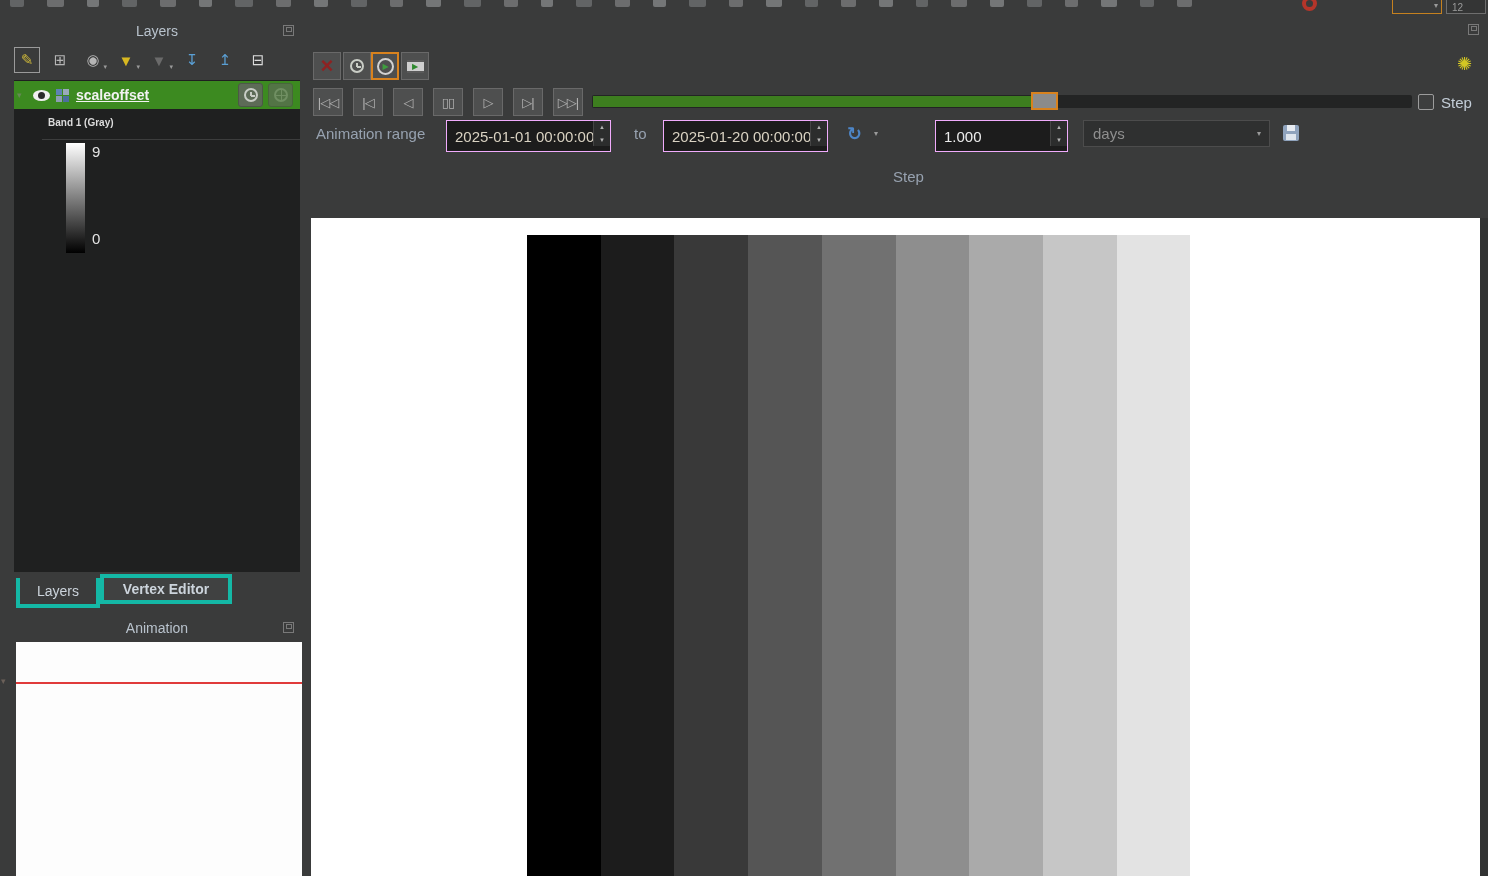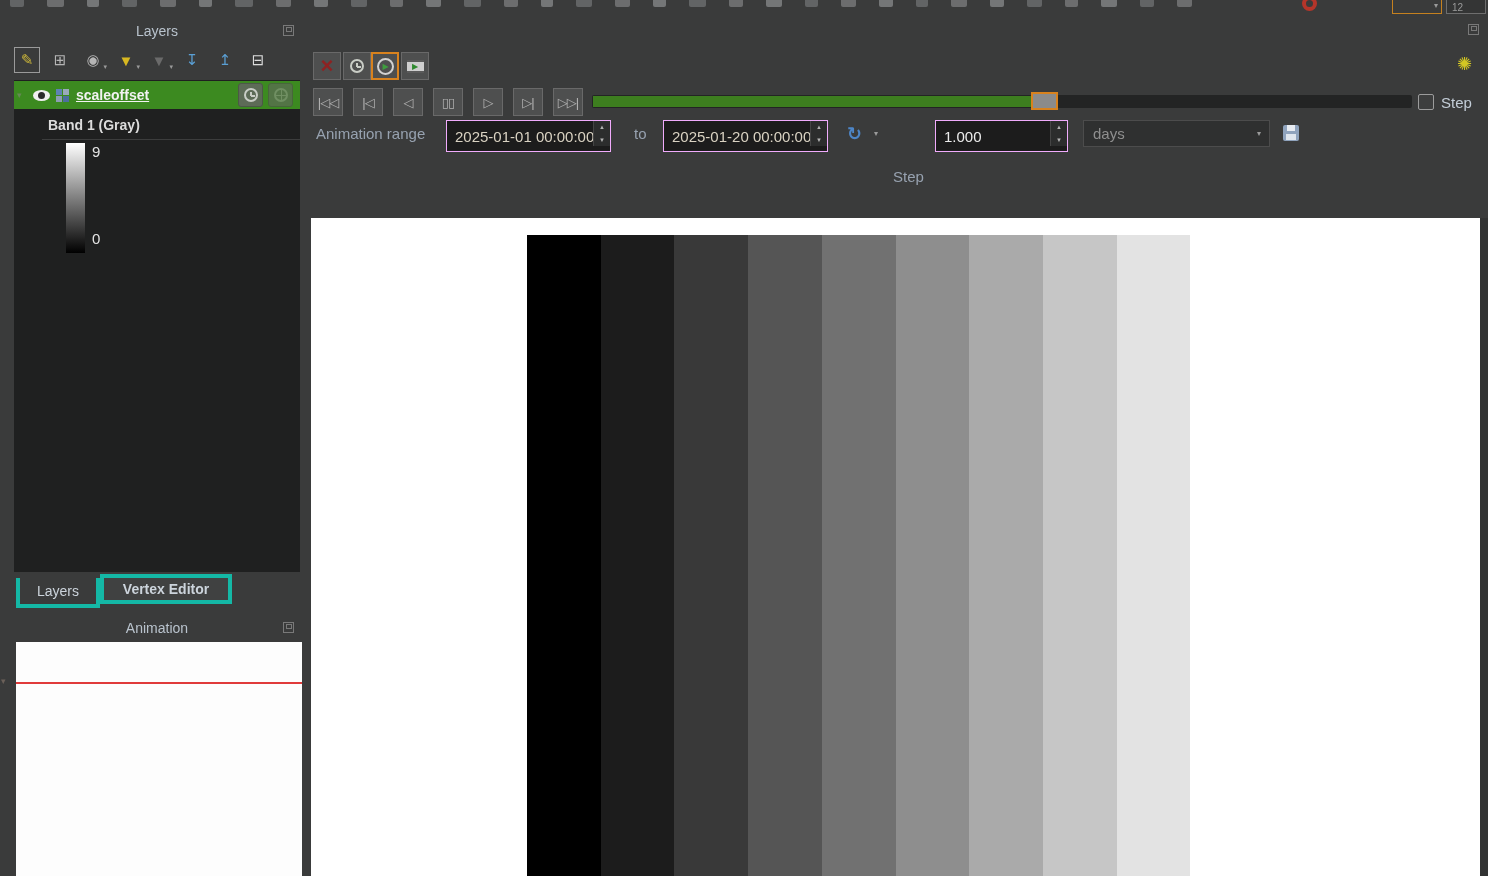--- a/index.html
+++ b/index.html
@@ -41,21 +41,21 @@
   .layer-ind-btn { position:absolute; top:2px; width:25px; height:24px; background:#5d6b57; border-radius:3px; border:1px solid #4c5847; display:flex; align-items:center; justify-content:center; }
   #layer-ind-clock { right:37px; }
   #layer-ind-globe { right:7px; opacity:.7; }
   .clock-glyph { width:14px; height:14px; border:2px solid #c9cdc6; border-radius:50%; position:relative; }
   .clock-glyph::before { content:""; position:absolute; left:4px; top:2px; width:2px; height:4px; background:#c9cdc6; }
   .clock-glyph::after { content:""; position:absolute; left:5px; top:5px; width:4px; height:2px; background:#c9cdc6; }
   .globe-glyph { width:14px; height:14px; border:2px solid #86927e; border-radius:50%; position:relative; }
   .globe-glyph::before { content:""; position:absolute; left:0; top:5px; width:10px; height:1px; background:#86927e; }
   .globe-glyph::after { content:""; position:absolute; left:5px; top:0; width:1px; height:10px; background:#86927e; }
 
-  #band-label { position:absolute; left:34px; top:37px; color:#dcdcdc; font-size:14px; font-weight:bold; }
+  #band-label { position:absolute; left:34px; top:37px; color:#dcdcdc; font-size:10px; font-weight:bold; }
   #band-separator { position:absolute; left:28px; top:59px; right:0; height:1px; background:#3c3d3d; }
   #legend-gradient { position:absolute; left:52px; top:63px; width:19px; height:110px; background:linear-gradient(#ffffff,#000000); }
   #legend-max { position:absolute; left:78px; top:63px; color:#e4e4e4; font-size:15px; }
   #legend-min { position:absolute; left:78px; top:150px; color:#e4e4e4; font-size:15px; }
 
   .bottom-tab { position:absolute; border:4px solid #14b8a6; color:#ccd4dc; font-size:14px;
                 display:flex; align-items:center; justify-content:center; background:#3a3b3b; }
   #tab-layers { left:16px; top:563px; width:84px; height:30px; border-top:none; z-index:2; }
   #tab-vertex-editor { left:100px; top:559px; width:132px; height:30px; background:#404141; font-weight:bold; }
 

